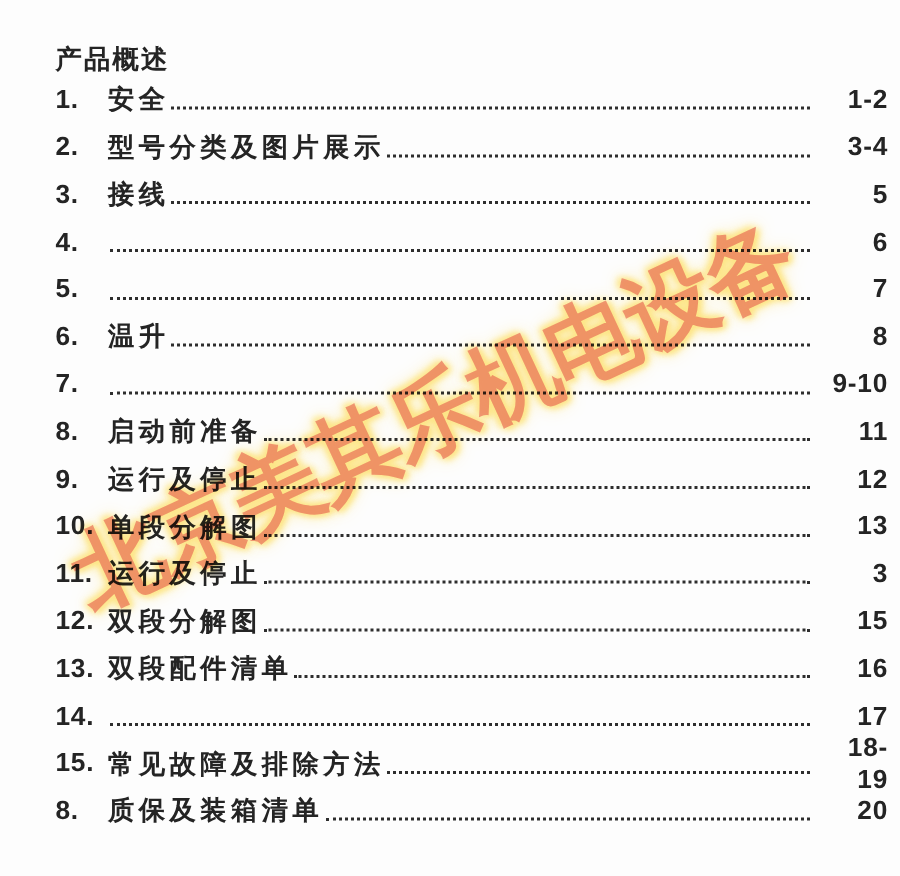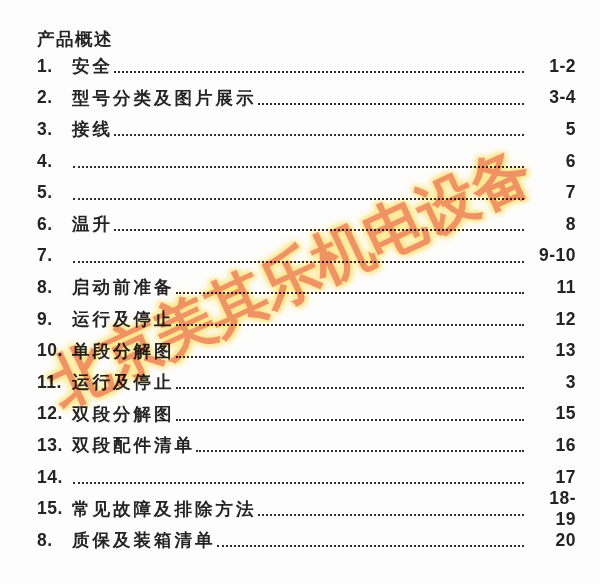--- a/index.html
+++ b/index.html
@@ -31,21 +31,21 @@
       0 0 11px rgba(255, 229, 125, 0.85),
       2px 2px 4px rgba(255, 229, 125, 0.9),
       -2px -2px 4px rgba(255, 232, 140, 0.8);
     mix-blend-mode: multiply;
     pointer-events: none;
     z-index: 2;
   }
 
   .toc {
     position: absolute;
-    left: 37px; top: 29px; right: 24px;
+    left: 37px; top: 29px; right: 8px;
     z-index: 1;
   }
   .doc-title {
     font-size: 17.5px;
     font-weight: 700;
     letter-spacing: 1.5px;
     height: 21.5px;
     line-height: 20px;
   }
   .toc-row {

